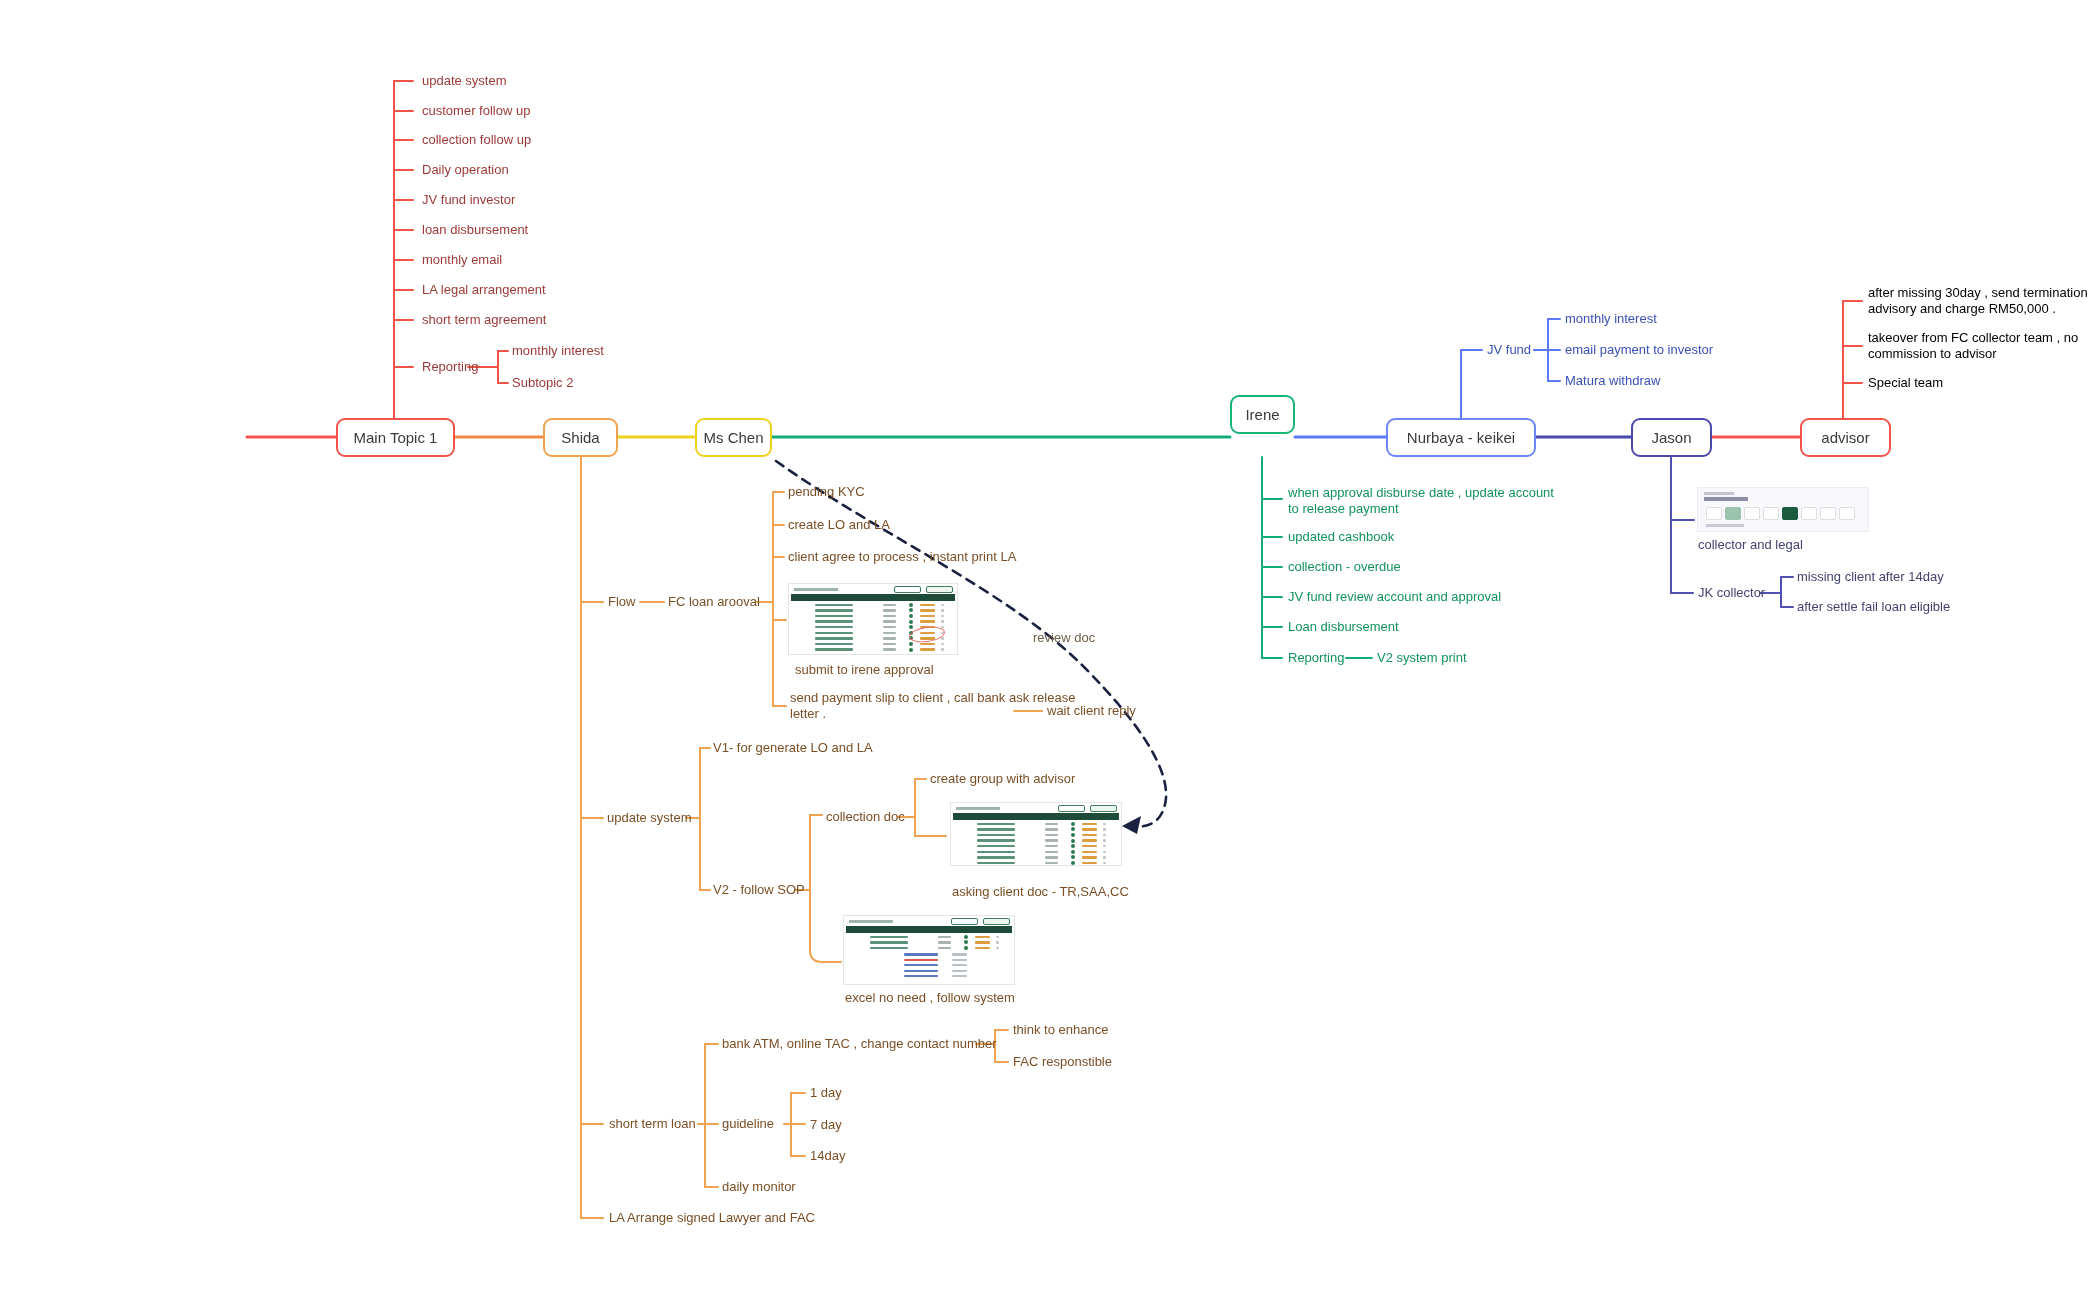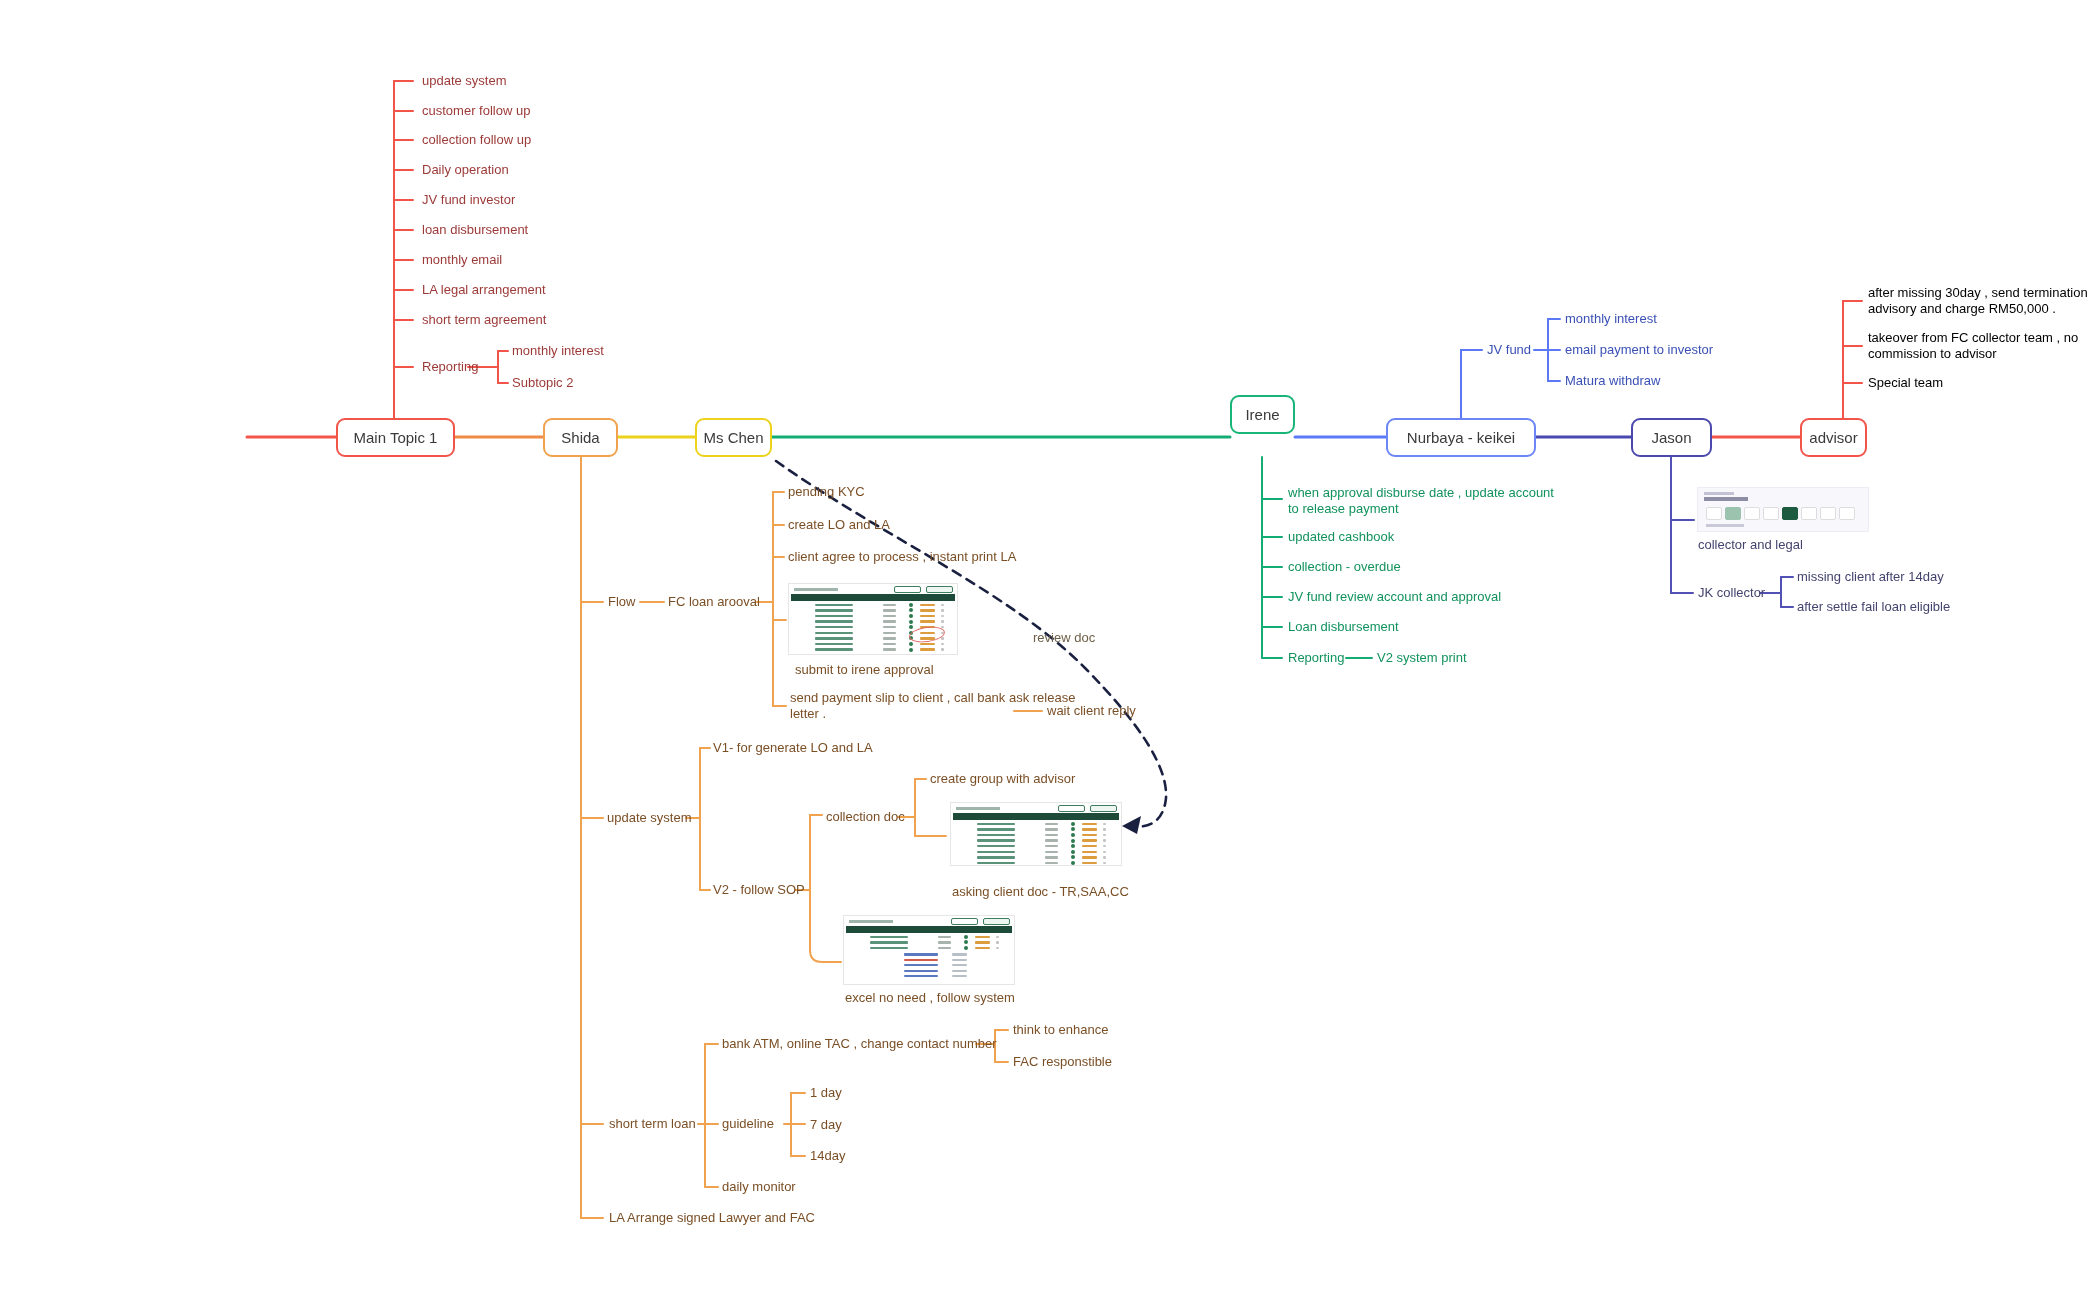--- a/index.html
+++ b/index.html
@@ -182,21 +182,21 @@
       <polygon points="1122,826 1141,816 1137,834" fill="#1a2140"></polygon>
     </g>
   </svg>
 
   <div class="node b-red" style="left:336px;top:418px;width:119px;height:39px">Main Topic 1</div>
   <div class="node b-org" style="left:543px;top:418px;width:75px;height:39px">Shida</div>
   <div class="node b-yel" style="left:695px;top:418px;width:77px;height:39px">Ms Chen</div>
   <div class="node b-grn" style="left:1230px;top:395px;width:65px;height:39px">Irene</div>
   <div class="node b-blu" style="left:1386px;top:418px;width:150px;height:39px">Nurbaya - keikei</div>
   <div class="node b-ind" style="left:1631px;top:418px;width:81px;height:39px">Jason</div>
-  <div class="node b-red" style="left:1800px;top:418px;width:67px;height:39px">advisor</div>
+  <div class="node b-red" style="left:1800px;top:418px;width:91px;height:39px">advisor</div>
 
   <span class="lb red" style="left:422px;top:73px">update system</span>
   <span class="lb red" style="left:422px;top:103px">customer follow up</span>
   <span class="lb red" style="left:422px;top:132px">collection follow up</span>
   <span class="lb red" style="left:422px;top:162px">Daily operation</span>
   <span class="lb red" style="left:422px;top:192px">JV fund investor</span>
   <span class="lb red" style="left:422px;top:222px">loan disbursement</span>
   <span class="lb red" style="left:422px;top:252px">monthly email</span>
   <span class="lb red" style="left:422px;top:282px">LA legal arrangement</span>
   <span class="lb red" style="left:422px;top:312px">short term agreement</span>

